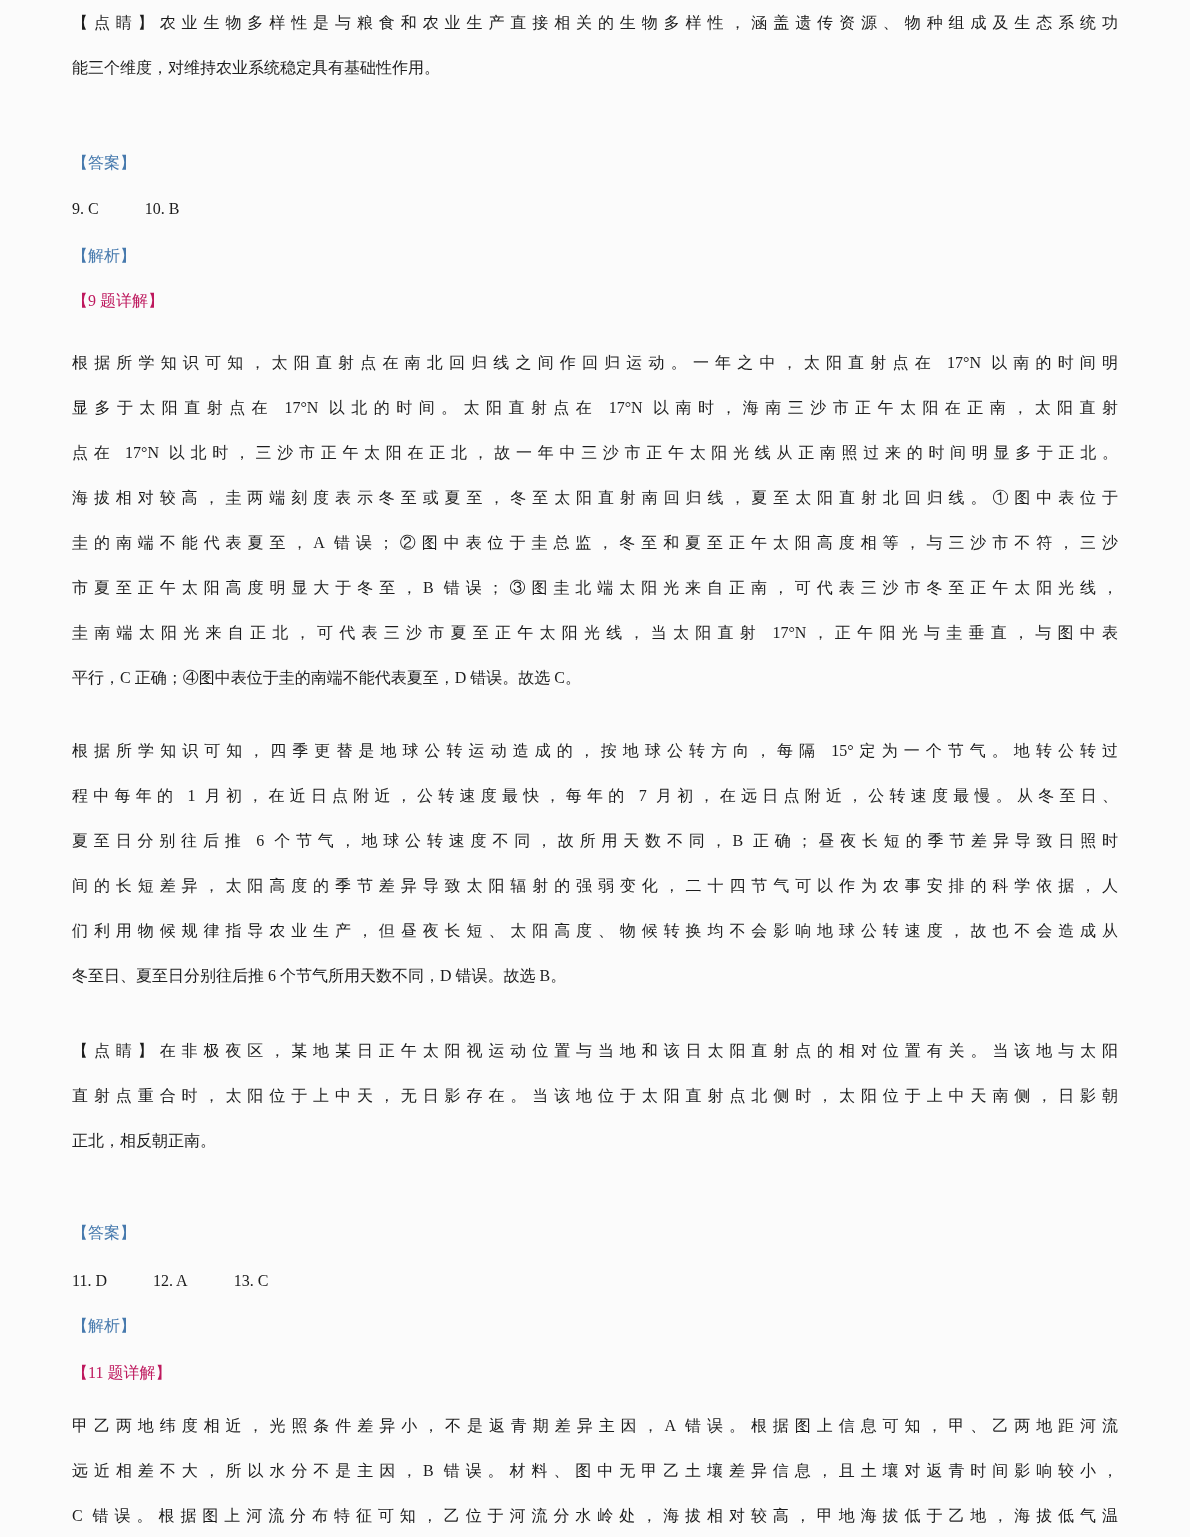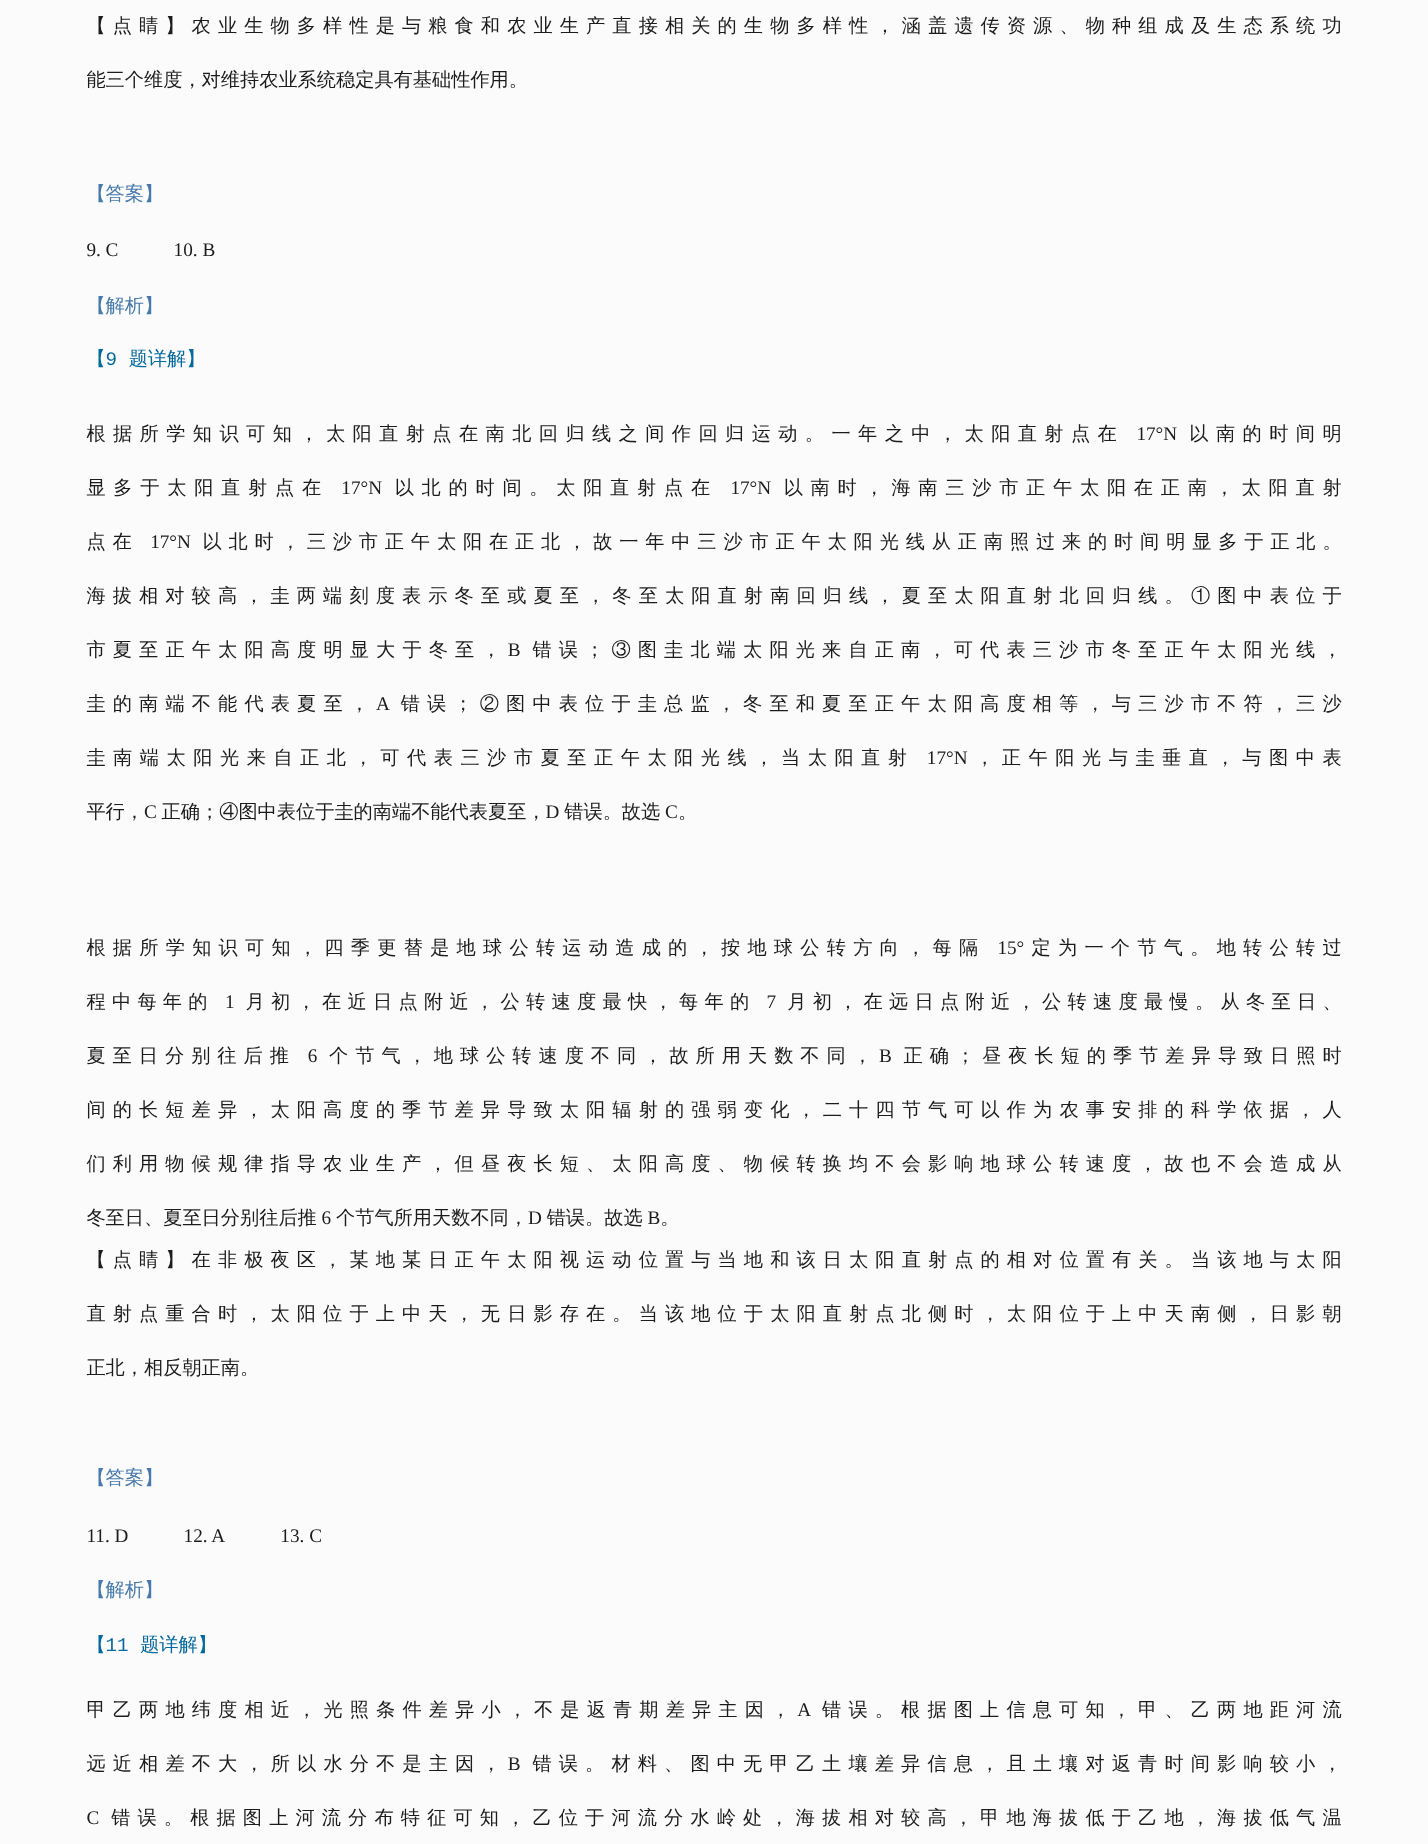--- a/index.html
+++ b/index.html
@@ -30,22 +30,21 @@
     text-justify: inter-ideograph;
   }
   .left {
     text-align: left;
     text-align-last: left;
   }
   .heading-blue {
     color: var(--accent, #4679ad);
   }
   .heading-black {
-    color: #0369a1;
-    font-family: Liberation Mono, monospace;
+    color: #be185d;
   }
   .ans-item {
     display: inline-block;
     margin-right: 42px;
     text-align: right;
   }
 </style>
 </head>
 <body>
 
@@ -73,28 +72,28 @@
 
   <div class="block" style="top:278px">
     <div class="line left heading-black">【9 题详解】</div>
   </div>
 
   <div class="block" style="top:340px">
     <div class="line just">根据所学知识可知，太阳直射点在南北回归线之间作回归运动。一年之中，太阳直射点在 17°N 以南的时间明</div>
     <div class="line just">显多于太阳直射点在 17°N 以北的时间。太阳直射点在 17°N 以南时，海南三沙市正午太阳在正南，太阳直射</div>
     <div class="line just">点在 17°N 以北时，三沙市正午太阳在正北，故一年中三沙市正午太阳光线从正南照过来的时间明显多于正北。</div>
     <div class="line just">海拔相对较高，圭两端刻度表示冬至或夏至，冬至太阳直射南回归线，夏至太阳直射北回归线。①图中表位于</div>
+    <div class="line just">圭的南端不能代表夏至，A 错误；②图中表位于圭总监，冬至和夏至正午太阳高度相等，与三沙市不符，三沙</div>
     <div class="line just">市夏至正午太阳高度明显大于冬至，B 错误；③图圭北端太阳光来自正南，可代表三沙市冬至正午太阳光线，</div>
-    <div class="line just">圭的南端不能代表夏至，A 错误；②图中表位于圭总监，冬至和夏至正午太阳高度相等，与三沙市不符，三沙</div>
     <div class="line just">圭南端太阳光来自正北，可代表三沙市夏至正午太阳光线，当太阳直射 17°N，正午阳光与圭垂直，与图中表</div>
     <div class="line left">平行，C 正确；④图中表位于圭的南端不能代表夏至，D 错误。故选 C。</div>
   </div>
 
 
-  <div class="block" style="top:768px">
+  <div class="block" style="top:728px">
     <div class="line just">根据所学知识可知，四季更替是地球公转运动造成的，按地球公转方向，每隔 15°定为一个节气。地转公转过</div>
     <div class="line just">程中每年的 1 月初，在近日点附近，公转速度最快，每年的 7 月初，在远日点附近，公转速度最慢。从冬至日、</div>
     <div class="line just">夏至日分别往后推 6 个节气，地球公转速度不同，故所用天数不同，B 正确；昼夜长短的季节差异导致日照时</div>
     <div class="line just">间的长短差异，太阳高度的季节差异导致太阳辐射的强弱变化，二十四节气可以作为农事安排的科学依据，人</div>
     <div class="line just">们利用物候规律指导农业生产，但昼夜长短、太阳高度、物候转换均不会影响地球公转速度，故也不会造成从</div>
     <div class="line left">冬至日、夏至日分别往后推 6 个节气所用天数不同，D 错误。故选 B。</div>
   </div>
 
   <div class="block" style="top:1028px">
     <div class="line just">【点睛】在非极夜区，某地某日正午太阳视运动位置与当地和该日太阳直射点的相对位置有关。当该地与太阳</div>

